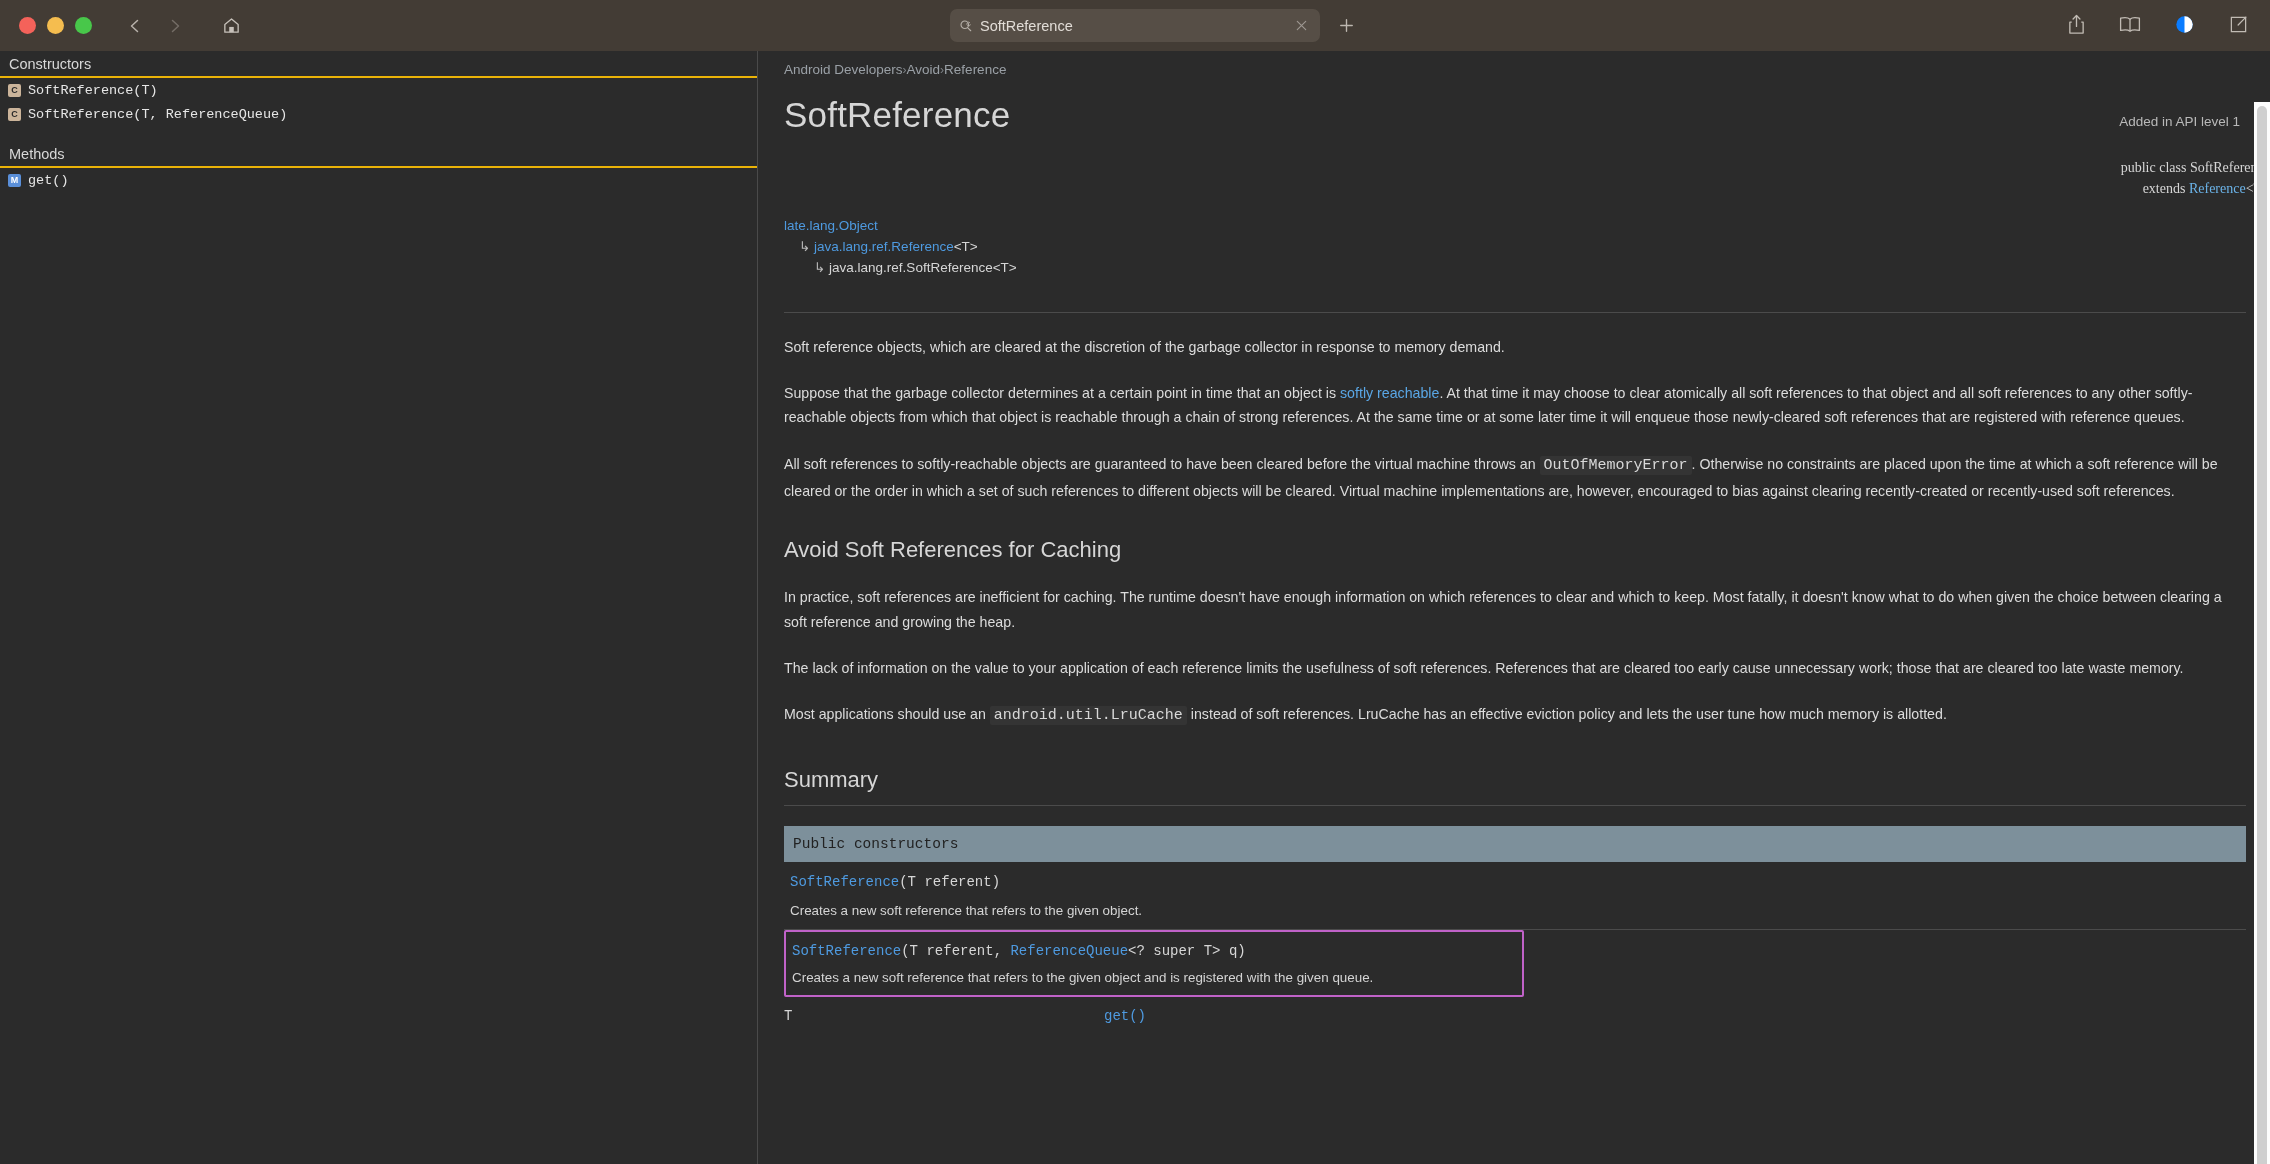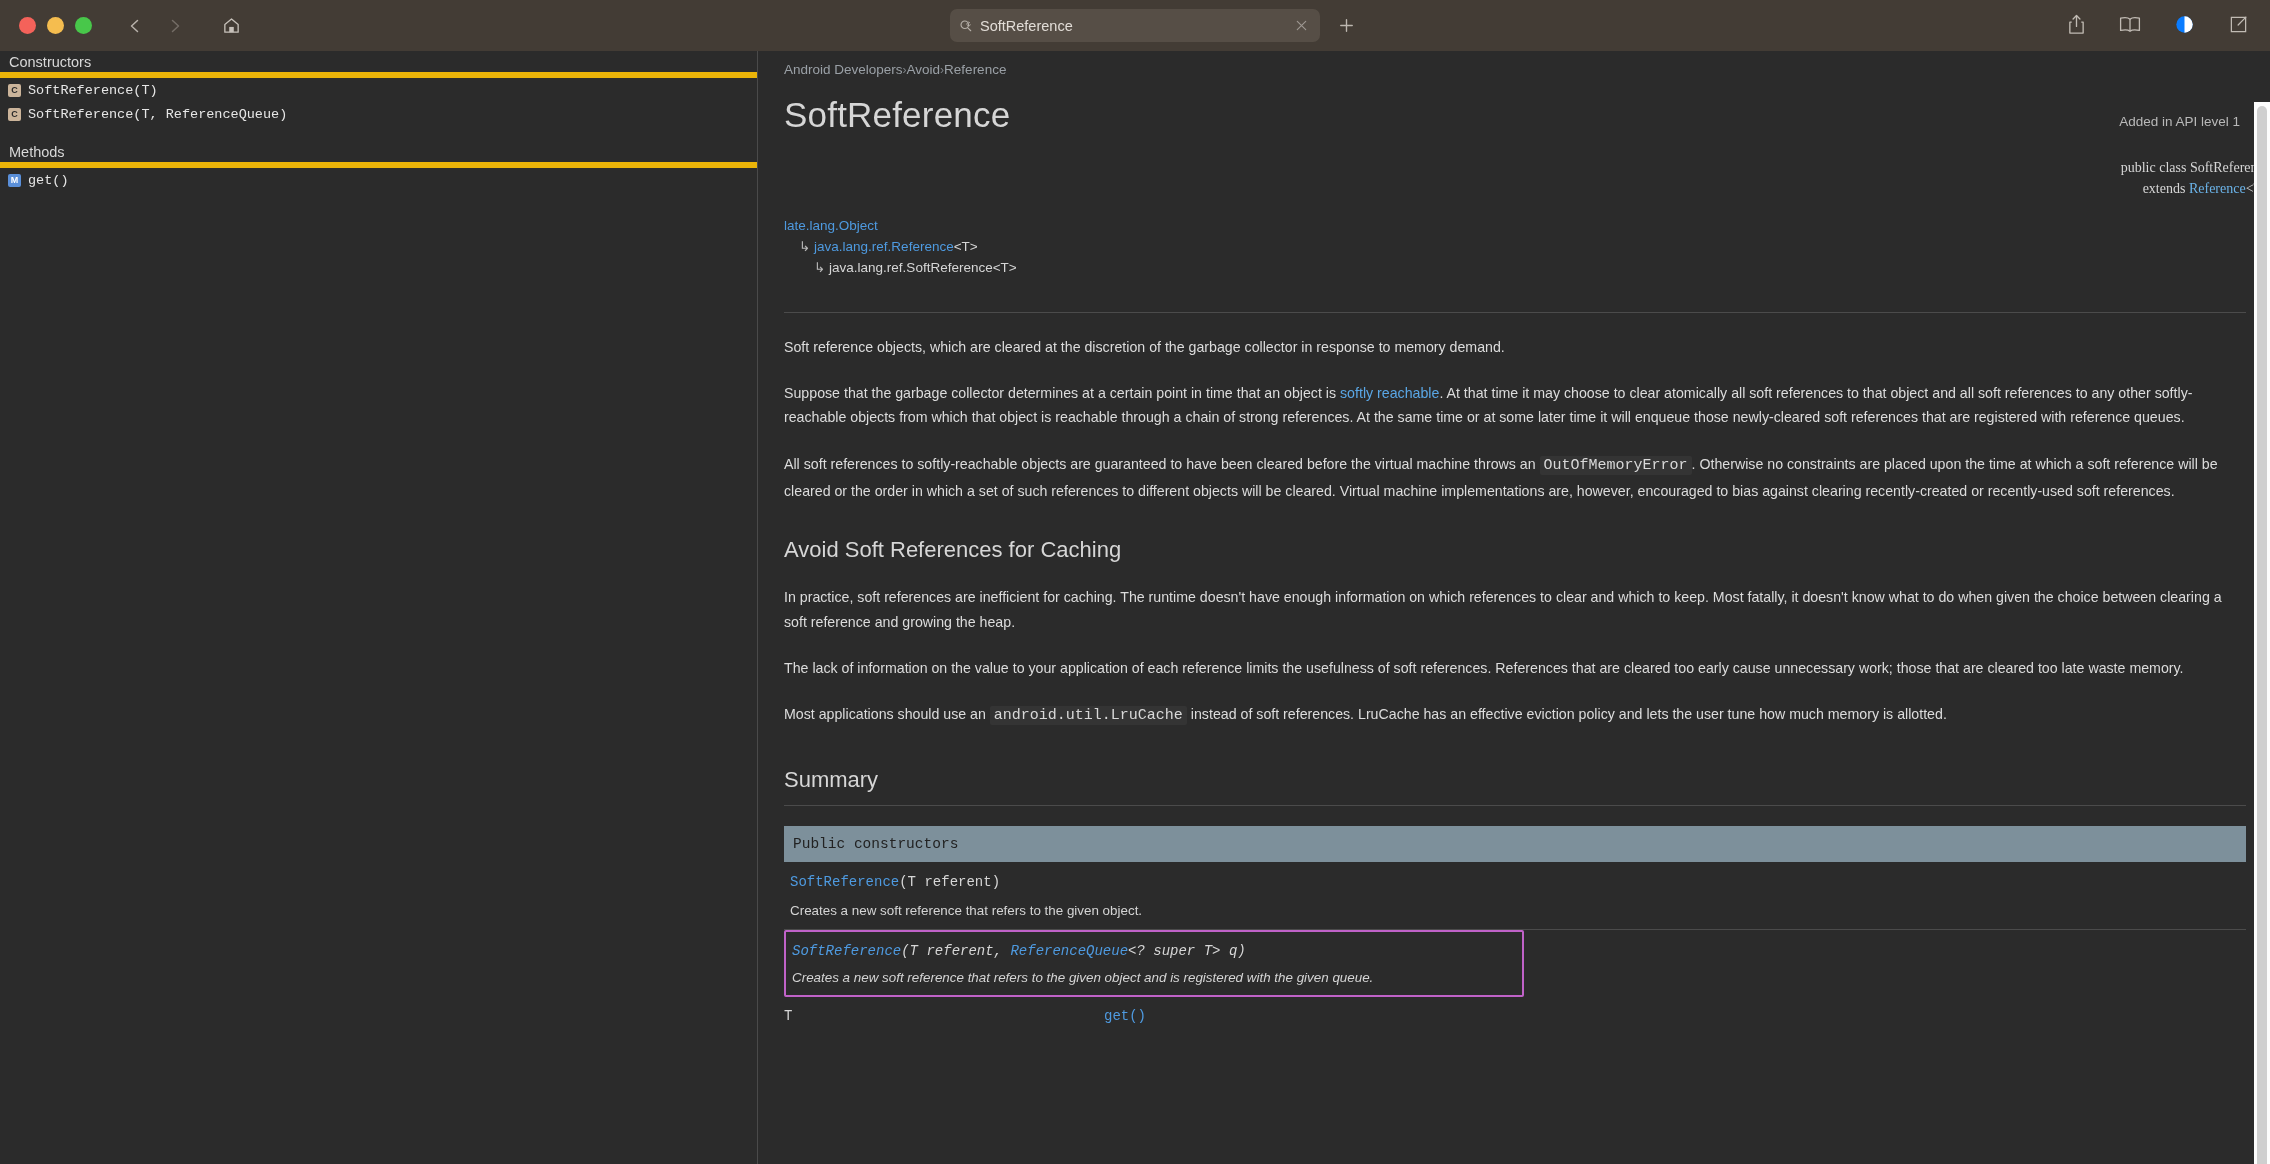--- a/index.html
+++ b/index.html
@@ -80,21 +80,21 @@
     background: #2b2b2b;
     border-right: 1px solid #4a4a4a;
     overflow: hidden;
   }
   .sb-section-header {
     height: 27px;
     display: flex; align-items: center;
     padding-left: 9px;
     color: #d8d8d8;
     font-size: 14.5px;
-    border-bottom: 6px solid #eab308;
+    border-bottom: 2px solid #eab308;
     background: #2b2b2b;
   }
   .sb-item {
     height: 24px;
     display: flex; align-items: center;
     padding-left: 8px;
     gap: 7px;
   }
   .sb-badge {
     width: 13px; height: 13px;
@@ -214,21 +214,20 @@
   .table-row {
     margin: 0 24px 0 25px;
     border-bottom: 1px solid #4b4b4b;
     padding: 12px 0 11px 6px;
   }
   .table-row.highlighted {
     border: 2px solid #c062c8;
     border-radius: 2px;
     padding: 11px 0 10px 6px;
     margin-right: 746px;
-    font-style: italic;
   }
   .sig {
     font-family: "Liberation Mono", monospace;
     font-size: 14px;
     color: #d6d6d6;
     white-space: pre;
   }
   .sig .link { color: #4e9ae0; }
   .row-desc {
     color: #d4d4d4;

